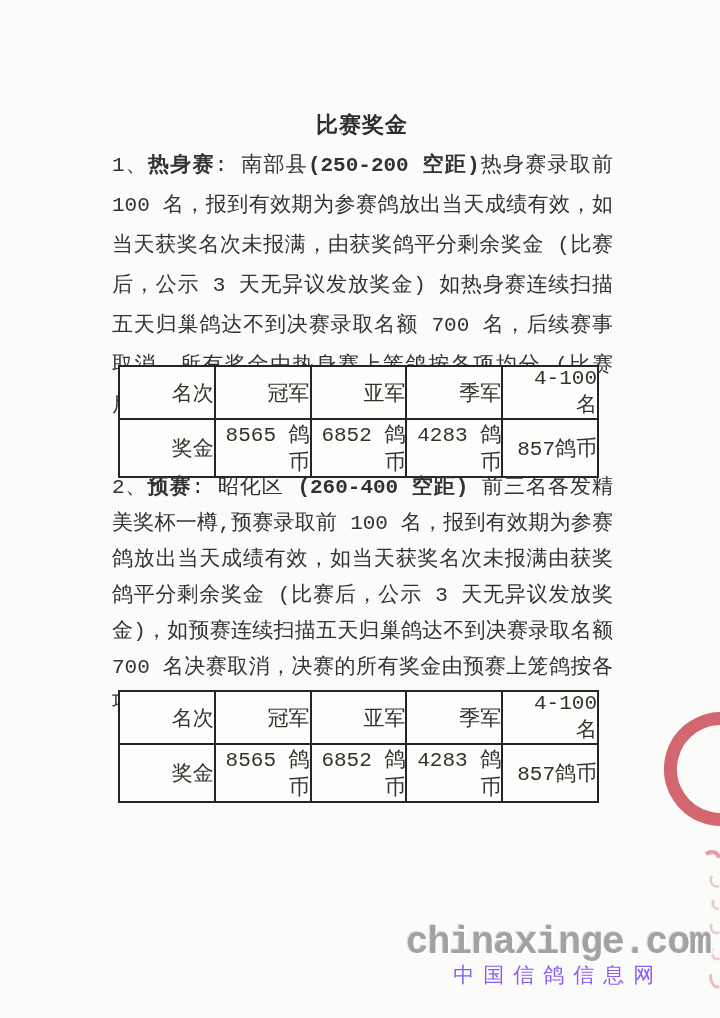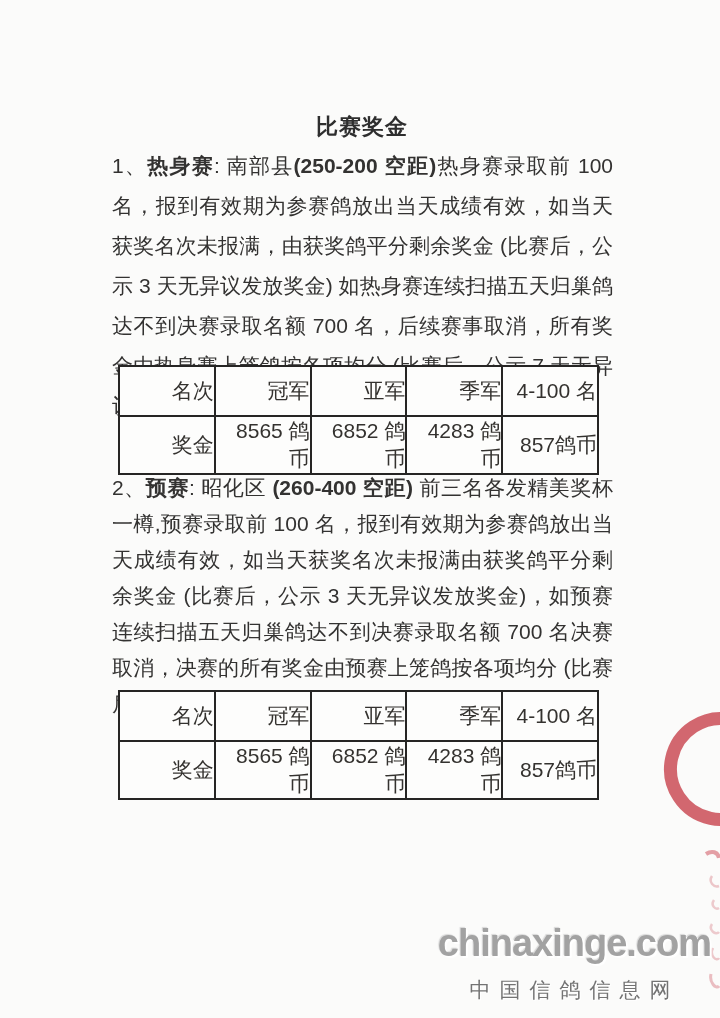--- a/index.html
+++ b/index.html
@@ -4,21 +4,21 @@
 <style>
   html, body { margin: 0; padding: 0; }
   body { background: #e9e9e9; }
   .doc {
     position: relative;
     width: 720px;
     height: 1018px;
     margin: 0 auto;
     background: #fbfbfa;
     overflow: hidden;
-    font-family: Liberation Sans, sans-serif;
+    font-family: Liberation Mono, monospace;
     color: #2e2e2e;
   }
   .title {
     position: absolute;
     top: 112px; left: 112px; width: 500px;
     text-align: center;
     font-size: 22px;
     font-weight: bold;
     line-height: 30px;
     letter-spacing: 1px;
@@ -56,24 +56,24 @@
   .watermark { position: absolute; right: 9px; top: 924px; text-align: center; }
   .wm-en {
     font-size: 38px;
     font-weight: bold;
     letter-spacing: -1px;
     color: #a2a2a2;
     text-shadow: 2px 2px 1px #ffffff, -1px -1px 1px #d8d8d8;
     line-height: 38px;
   }
   .wm-cn {
-    margin-top: 16px;
+    margin-top: 3px;
     font-size: 21px;
     letter-spacing: 9px;
-    color: #737373;
+    color: #8b5cf6;
     text-shadow: 1px 1px 0 #ffffff;
     line-height: 24px;
   }
   .seal-arc {
     position: absolute;
     top: 712px; right: -58px;
     width: 88px; height: 88px;
     border-radius: 50%;
     border: 13px solid rgba(198, 62, 72, 0.78);
     transform: rotate(12deg);

